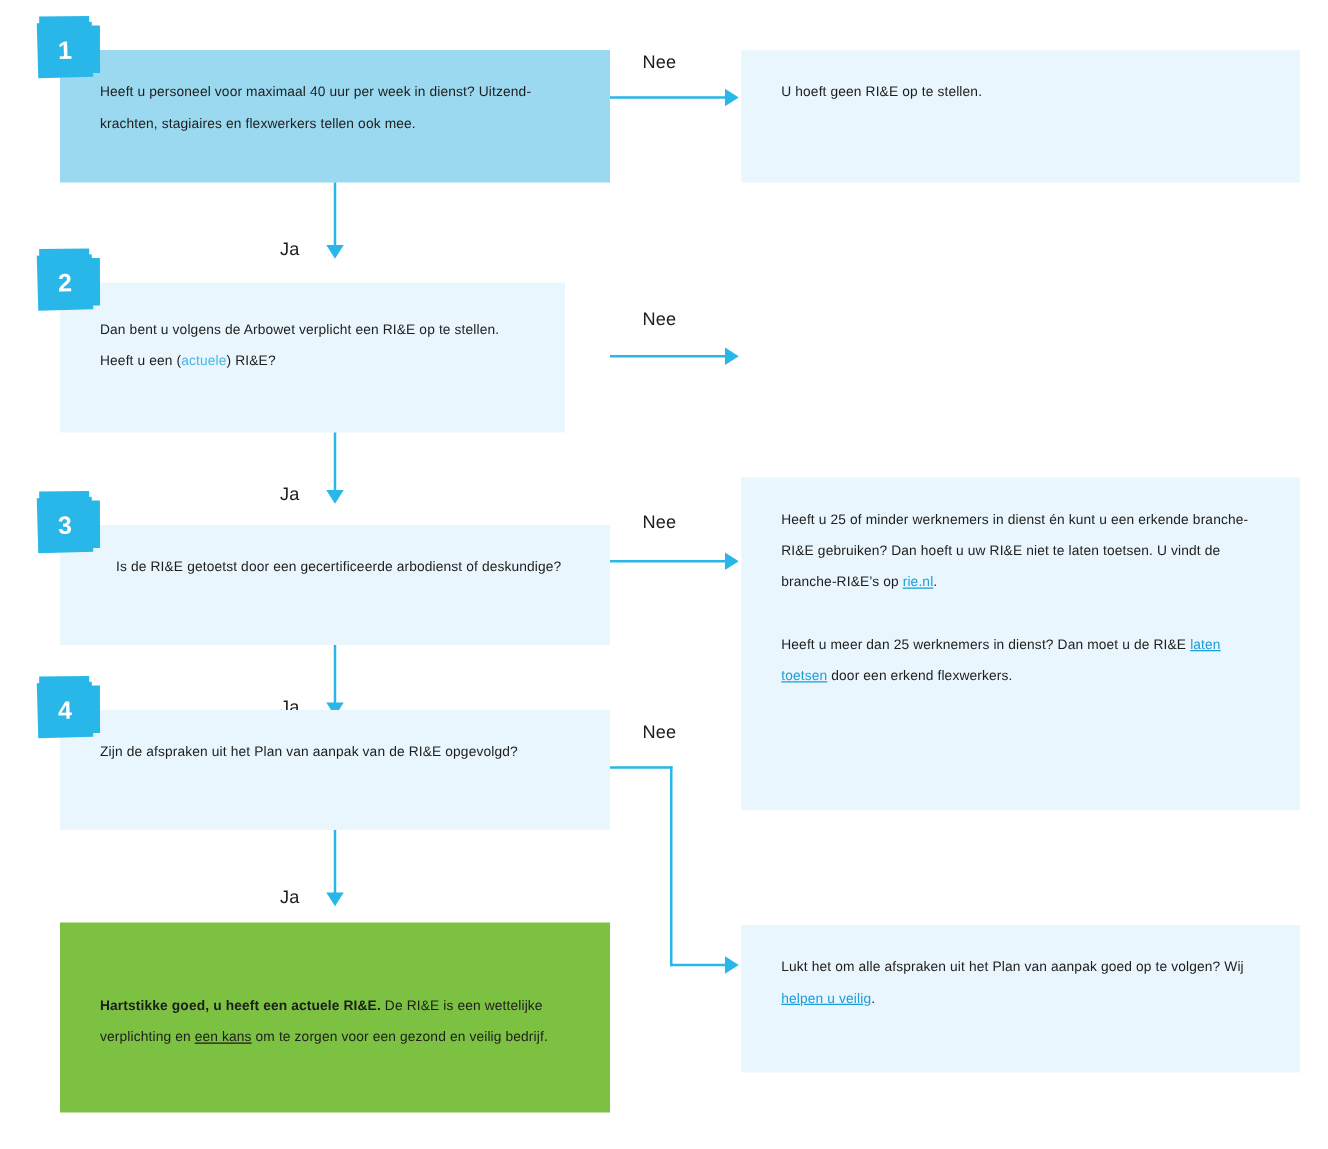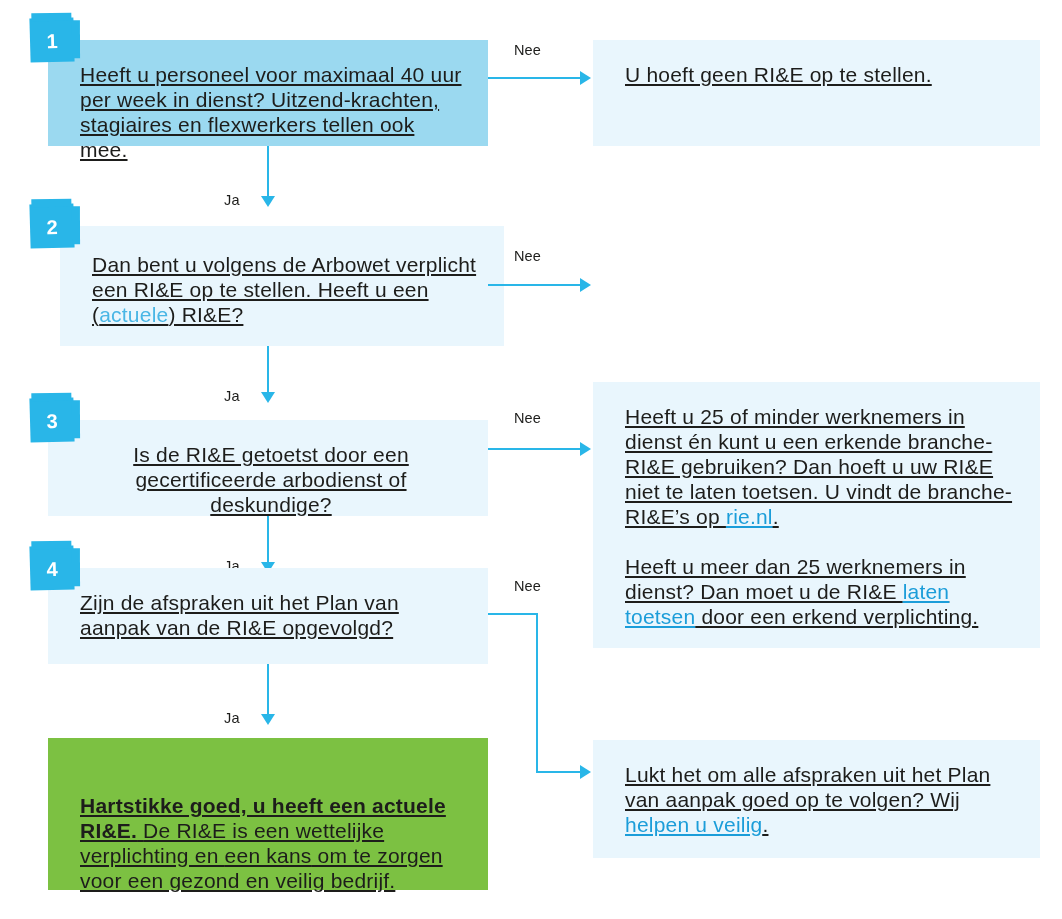--- a/index.html
+++ b/index.html
@@ -22,25 +22,24 @@
 
   
   .box {
     position: absolute;
     box-sizing: border-box;
   }
   .box .box-text {
     position: absolute;
     left: 32px;
     right: 26px;
-    font-size: 21px;
+    font-size: 11px;
     line-height: 25px;
     color: #1d1d1b;
     letter-spacing: 0.01em;
-    text-decoration: underline;
   }
 
   .box-q1 { background: #9bd9f0; }
   .box-q  { background: #e9f6fd; }
   .box-a  { background: #e9f6fd; }
   .box-green { background: #7cc142; }
 
   .box-green .box-text { color: #1d1d1b; }
   .box-green .lead { font-weight: bold; }
 
@@ -159,21 +158,21 @@
     <div class="box-text" style="top:22px;">U hoeft geen RI&amp;E op te stellen.</div>
   </div>
 
   <div class="vline" style="left:267px; top:146px; height:52px;"></div>
   <div class="arrow-down" style="left:261px; top:196px;"></div>
   <div class="edge-label" style="left:224px; top:192px;">Ja</div>
 
   <div class="badge" style="left:30px; top:204px;">
     <span class="badge-num">2</span>
   </div>
-  <div class="box box-q" style="left:60px; top:226px; width:444px; height:120px;padding-left:36px;">
+  <div class="box box-q" style="left:48px; top:226px; width:404px; height:120px;padding-left:36px;">
     <div class="box-text" style="top:26px;">
       <span>Dan bent u volgens de Arbowet verplicht een RI&amp;E op te stellen. Heeft u een (</span><a class="lnk-plain">actuele</a><span>) RI&amp;E?</span>
     </div>
   </div>
 
   <div class="edge-label" style="left:514px; top:248px;">Nee</div>
   <div class="hline" style="left:488px; top:284px; width:94px;"></div>
   <div class="arrow-right" style="left:580px; top:278px;"></div>
 
 
@@ -189,21 +188,21 @@
   </div>
 
   <div class="edge-label" style="left:514px; top:410px;">Nee</div>
   <div class="hline" style="left:488px; top:448px; width:94px;"></div>
   <div class="arrow-right" style="left:580px; top:442px;"></div>
 
   <div class="box box-a" style="left:593px; top:382px; width:447px; height:266px;">
     <div class="box-text" style="top:22px;">
       <span>Heeft u 25 of minder werknemers in dienst én kunt u een erkende branche-RI&amp;E gebruiken? Dan hoeft u uw RI&amp;E niet te laten toetsen. U vindt de branche-RI&amp;E’s op </span><a class="lnk">rie.nl</a><span>.</span>
       <div class="para-gap"></div>
-      <span>Heeft u meer dan 25 werknemers in dienst? Dan moet u de RI&amp;E </span><a class="lnk">laten toetsen</a><span> door een erkend verplichting.</span>
+      <span>Heeft u meer dan 25 werknemers in dienst? Dan moet u de RI&amp;E </span><a class="lnk">laten toetsen</a><span> door een erkend flexwerkers.</span>
     </div>
   </div>
 
   <div class="vline" style="left:267px; top:516px; height:48px;"></div>
   <div class="arrow-down" style="left:261px; top:562px;"></div>
   <div class="edge-label" style="left:224px; top:558px;">Ja</div>
 
   <div class="badge" style="left:30px; top:546px;">
     <span class="badge-num">4</span>
   </div>

